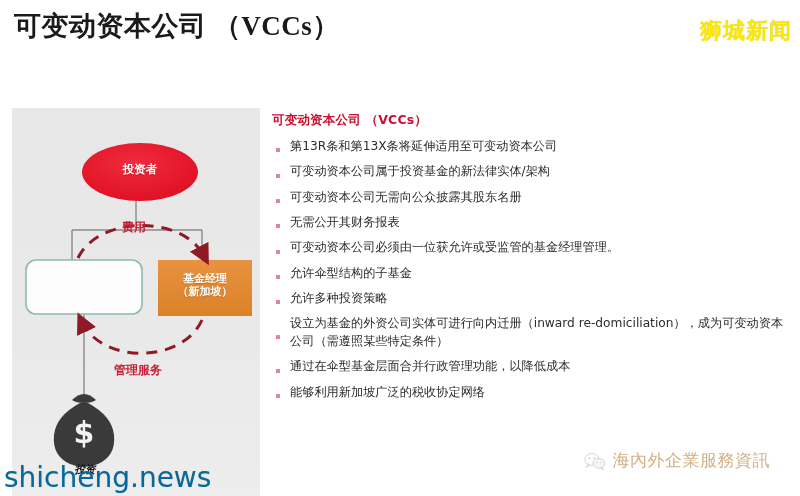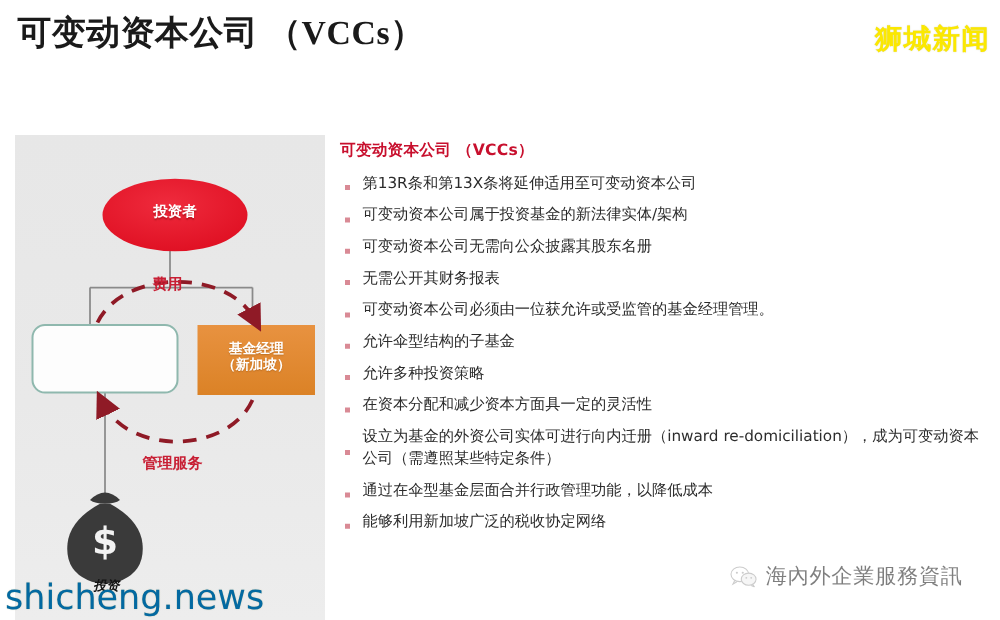--- a/index.html
+++ b/index.html
@@ -186,21 +186,21 @@
     align-items: center;
     gap: 7px;
     opacity: .5;
   }
   #wechat-icon {
     width: 22px;
     height: 18px;
   }
   #wechat-text {
     font-size: 17px;
-    color: #000000;
+    color: #a16207;
     font-family: Liberation Mono, monospace;
     letter-spacing: .5px;
   }
 </style>
 </head>
 <body>
 
 <div id="slide-title">可变动资本公司 （VCCs）</div>
 
 <div id="brand-watermark-top">狮城新闻</div>
@@ -290,24 +290,20 @@
       <li class="bullet-row">
         <span class="bullet-marker"></span>
         <span class="bullet-text">允许伞型结构的子基金</span>
       </li>
       <li class="bullet-row">
         <span class="bullet-marker"></span>
         <span class="bullet-text">允许多种投资策略</span>
       </li>
       <li class="bullet-row">
         <span class="bullet-marker"></span>
-        <span class="bullet-text">在资本分配和减少资本方面具一定的灵活性</span>
-      </li>
-      <li class="bullet-row">
-        <span class="bullet-marker"></span>
         <span class="bullet-text">设立为基金的外资公司实体可进行向内迁册（inward re-domiciliation），成为可变动资本公司（需遵照某些特定条件）</span>
       </li>
       <li class="bullet-row">
         <span class="bullet-marker"></span>
         <span class="bullet-text">通过在伞型基金层面合并行政管理功能，以降低成本</span>
       </li>
       <li class="bullet-row">
         <span class="bullet-marker"></span>
         <span class="bullet-text">能够利用新加坡广泛的税收协定网络</span>
       </li>

